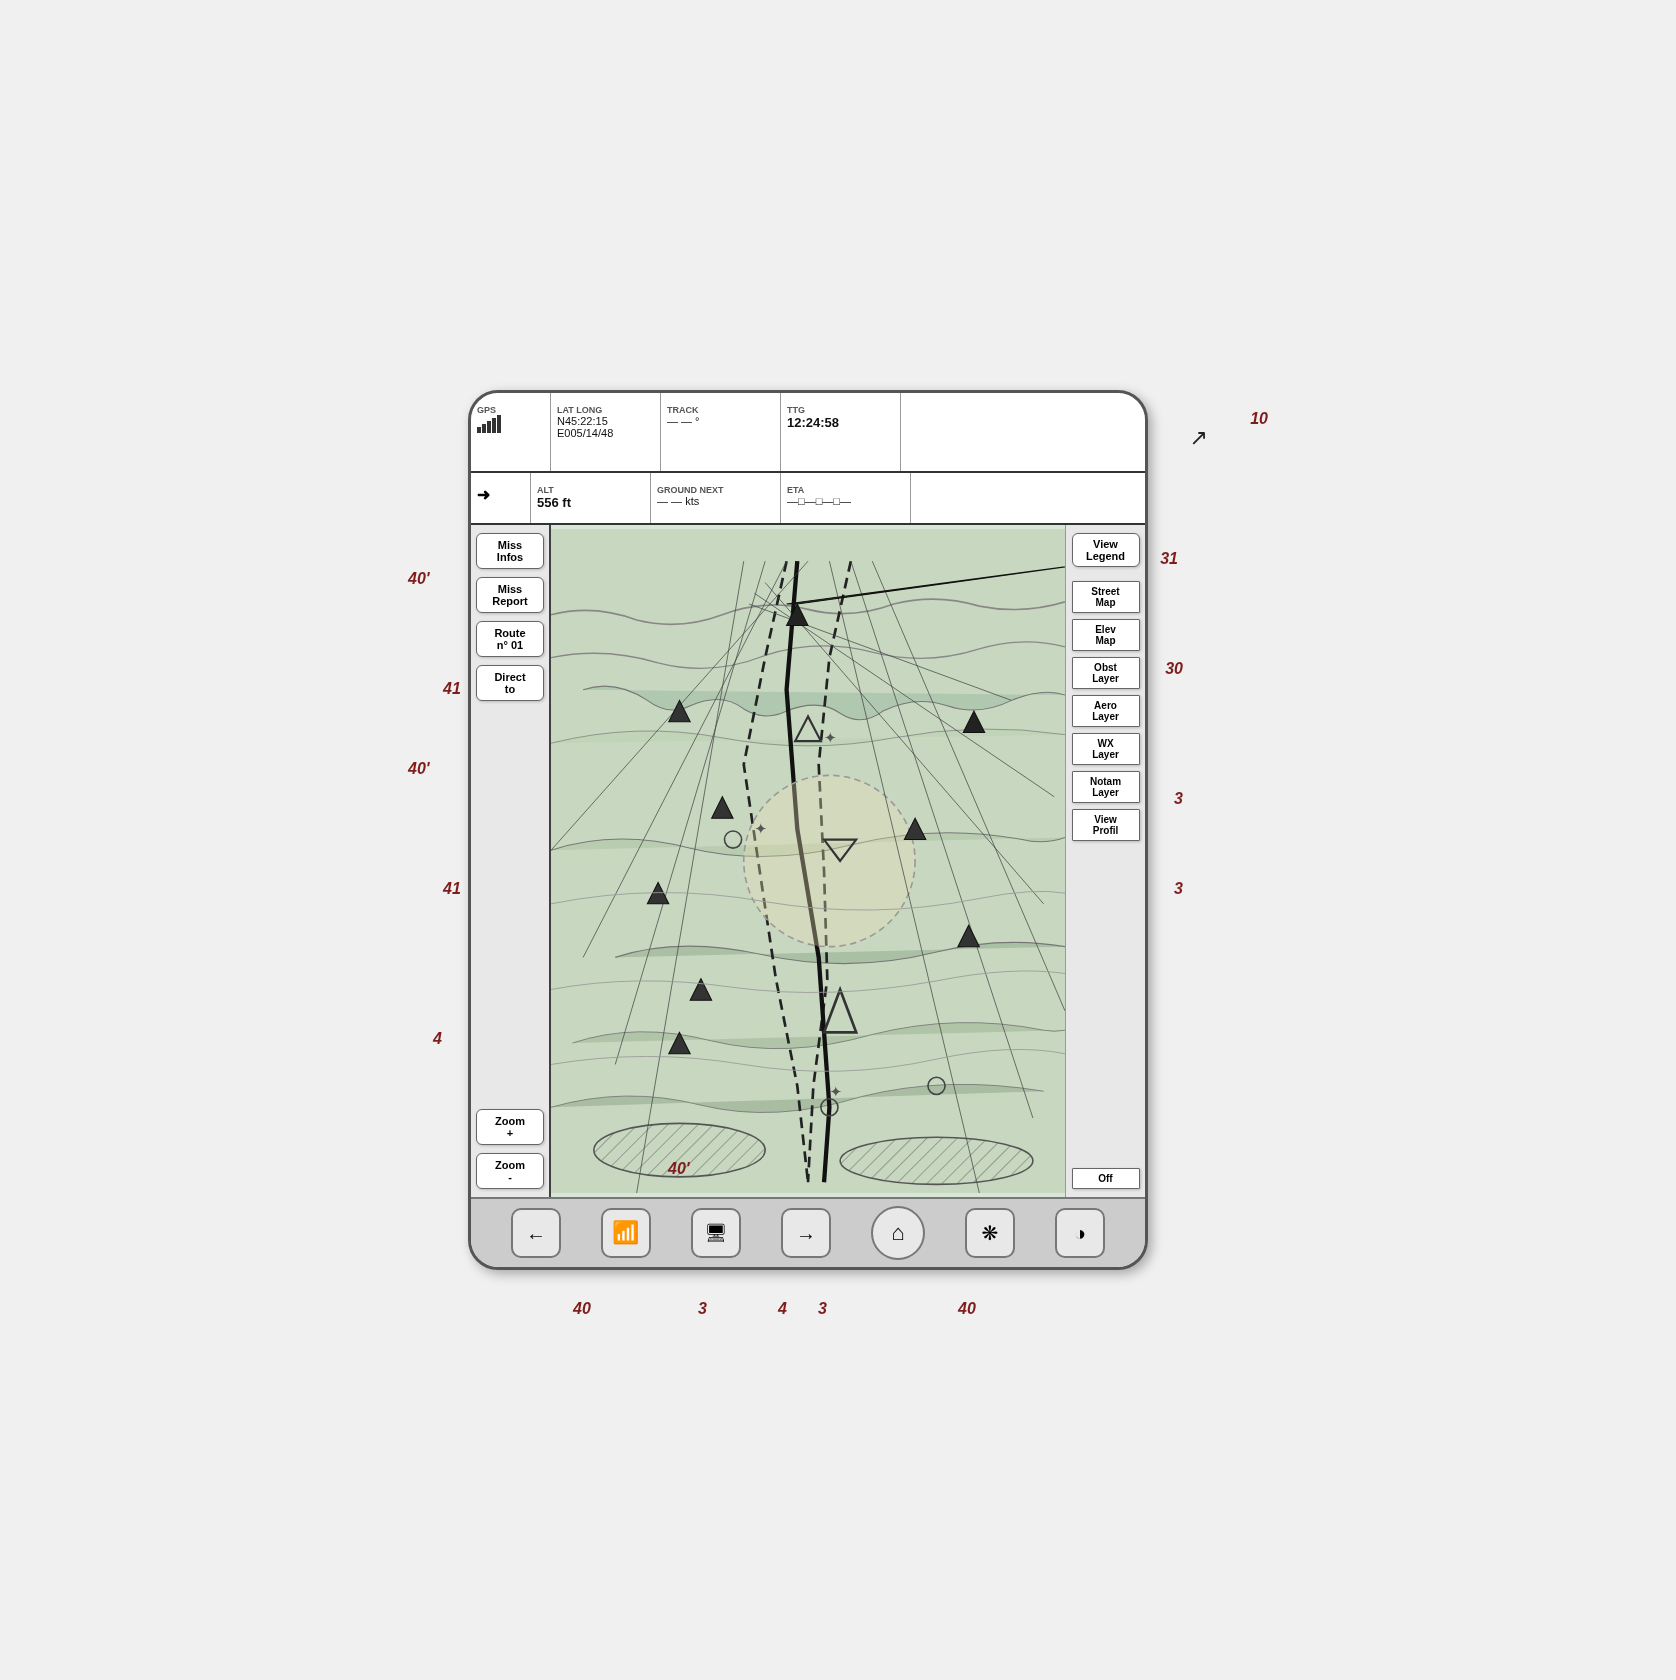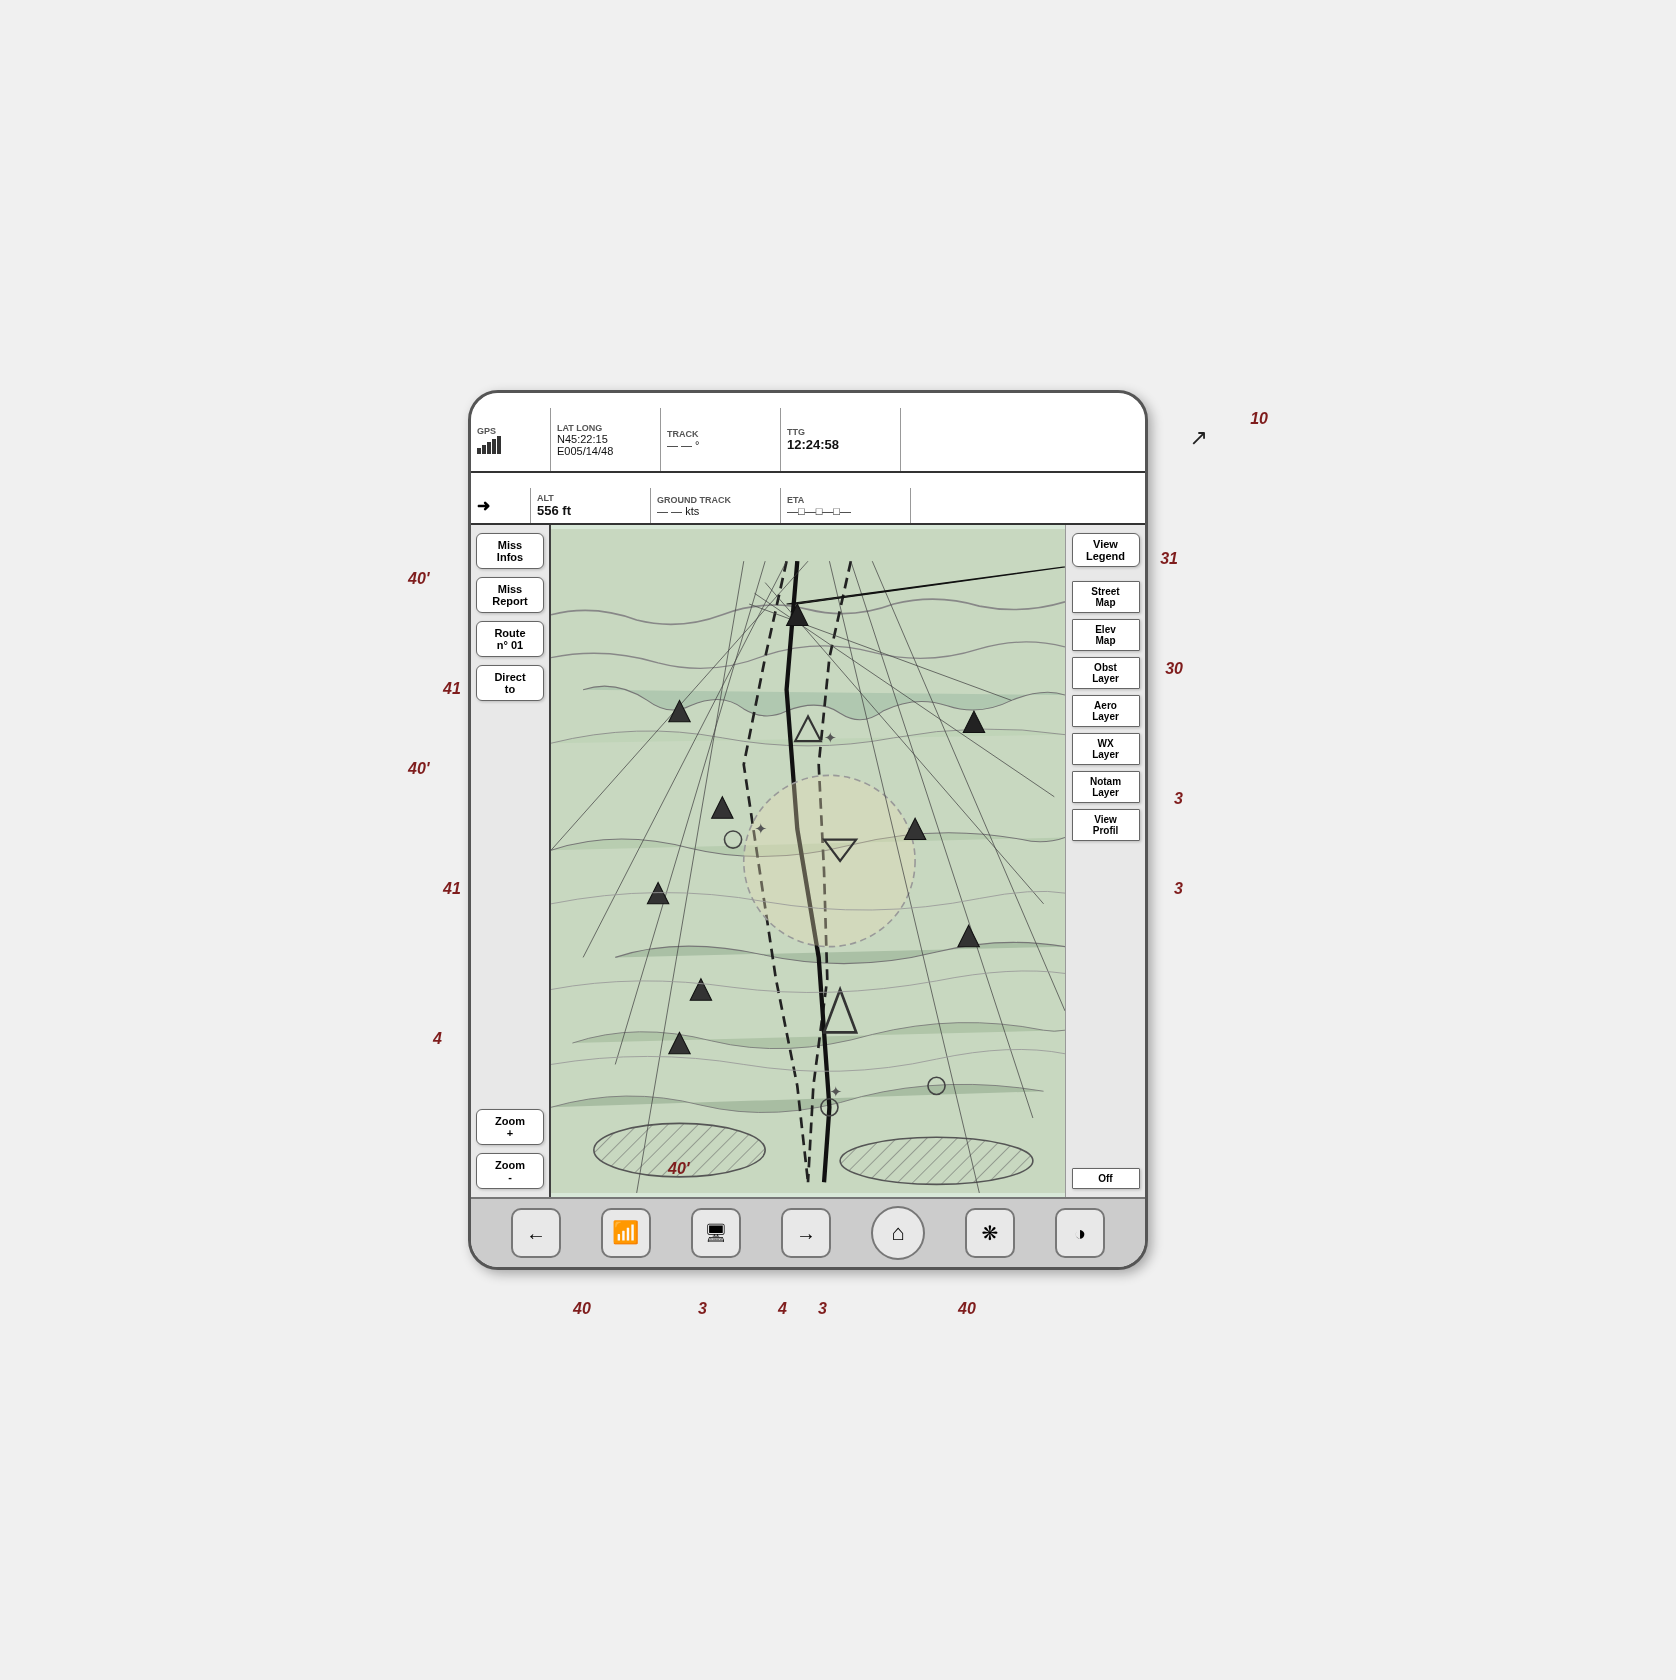--- a/index.html
+++ b/index.html
@@ -36,23 +36,21 @@
       border-bottom: 2px solid #333;
       height: 80px;
       border-top-left-radius: 27px;
       border-top-right-radius: 27px;
     }
     .status-cell {
       border-right: 1px solid #999;
       padding: 12px 6px;
       display: flex;
       flex-direction: column;
-      justify-content: center;
       font-size: 11px;
-      margin-top: 15px;
     }
     .status-cell .label {
       font-size: 9px;
       color: #555;
       font-weight: bold;
     }
     .status-cell .value {
       font-size: 13px;
       font-weight: bold;
       color: #111;
@@ -249,21 +247,21 @@
 
     <div class="status-bar2">
       <div class="status-cell status-row2-nav" style="cursor:pointer;">
         <div class="nav-arrow">➜</div>
       </div>
       <div class="status-cell status-row2-alt">
         <div class="label">ALT</div>
         <div class="value">556 ft</div>
       </div>
       <div class="status-cell status-row2-gs">
-        <div class="label">GROUND TRACK</div>
+        <div class="label">GROUND NEXT</div>
         <div class="small-value">— — <span>kts</span></div>
       </div>
       <div class="status-cell status-row2-eta">
         <div class="label">ETA</div>
         <div class="small-value">—□—□—□—</div>
       </div>
     </div>
 
     <div class="main-area">
 

